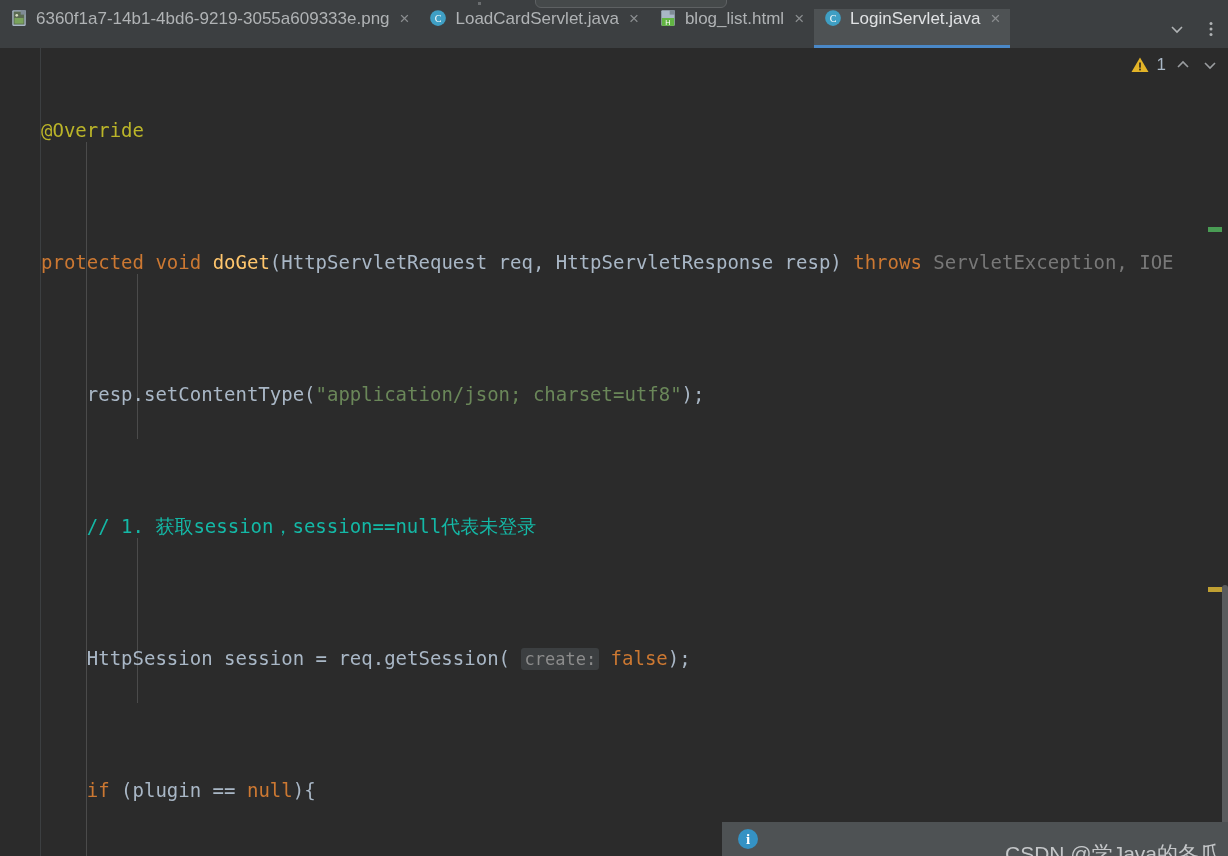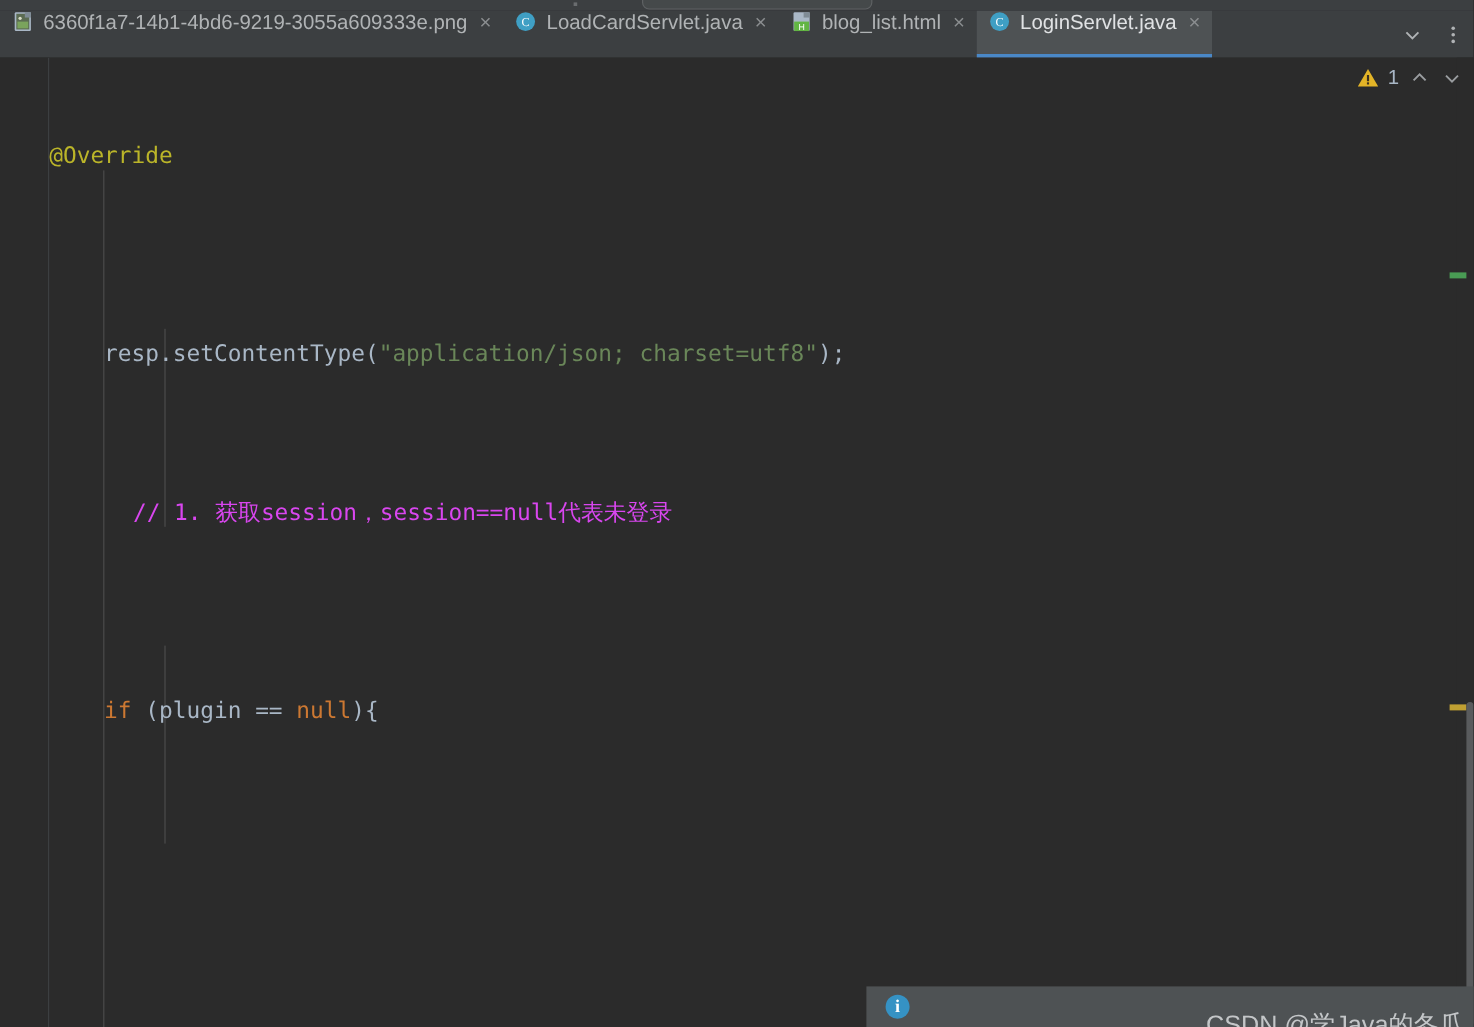--- a/index.html
+++ b/index.html
@@ -124,21 +124,21 @@
     white-space: pre;
   }
   .line { height: 33px; }
 
   
   .t-anno   { color: #bbb529; }
   .t-kw     { color: #cc7832; }
   .t-fn     { color: #ffc66d; }
   .t-plain  { color: #a9b7c6; }
   .t-str    { color: #6a8759; }
-  .t-cmt    { color: #d946ef; margin-left: 24px; }
+  .t-cmt    { color: #14b8a6; }
   .t-dim    { color: #787878; }
   .hint {
     background: #3c3f41;
     color: #8c8c8c;
     border-radius: 3px;
     padding: 1px 3px;
     font-size: 17px;
   }
 
   
@@ -288,25 +288,27 @@
 
   <div class="gutter"></div>
 
   <div class="indent-guide" style="left:86px; top:94px;  height:758px;"></div>
   <div class="indent-guide" style="left:137px; top:226px; height:165px;"></div>
   <div class="indent-guide" style="left:137px; top:490px; height:165px;"></div>
 
   <div class="code">
     <div class="line"><span class="t-anno">@Override</span></div>
 
+    <div class="line"><span class="t-kw">protected</span> <span class="t-kw">void</span> <span class="t-fn">doGet</span><span class="t-plain">(HttpServletRequest req, HttpServletResponse resp)</span> <span class="t-kw">throws</span> <span class="t-dim">ServletException, IOE</span></div>
 
     <div class="line">    <span class="t-plain">resp.setContentType(</span><span class="t-str">"application/json; charset=utf8"</span><span class="t-plain">);</span></div>
 
     <div class="line">    <span class="t-cmt">// 1. 获取session，session==null代表未登录</span></div>
 
+    <div class="line">    <span class="t-plain">HttpSession session = req.getSession(</span> <span class="hint">create:</span> <span class="t-kw">false</span><span class="t-plain">);</span></div>
 
     <div class="line">    <span class="t-kw">if</span> <span class="t-plain">(plugin ==</span> <span class="t-kw">null</span><span class="t-plain">){</span></div>
 
     
 
     
 
     
 
     

